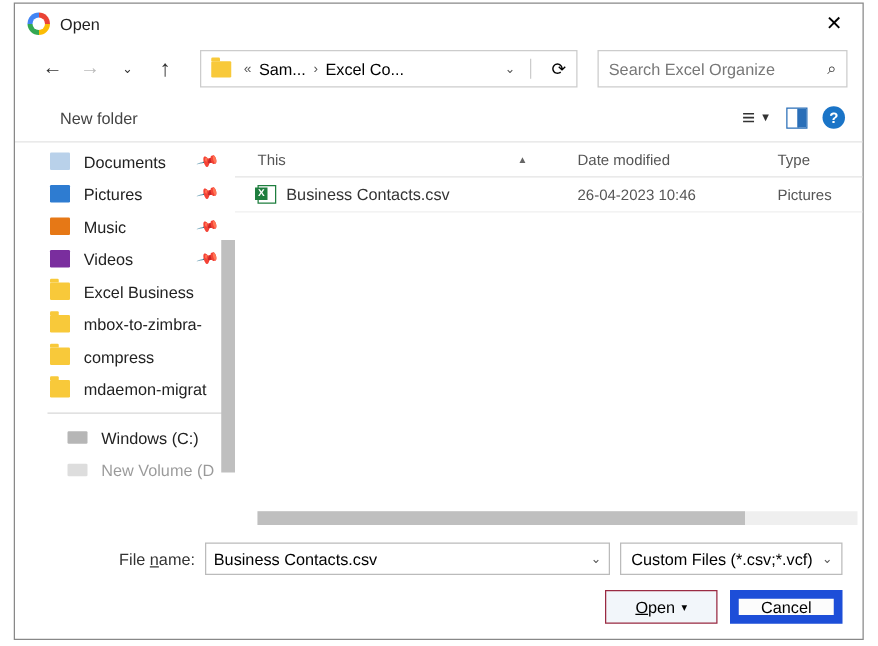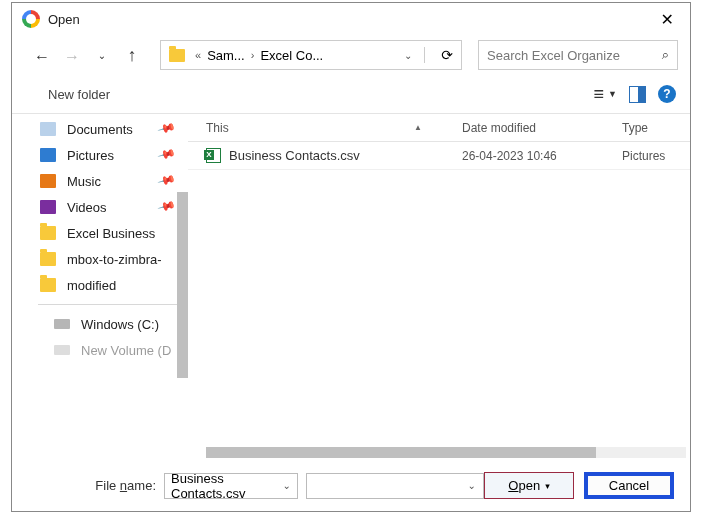--- a/index.html
+++ b/index.html
@@ -70,30 +70,30 @@
 .row { display:flex; height:28px; align-items:center; font-size:13px; color:#333; padding-left:18px; border-bottom:1px solid #f0f0f0;}
 .row .rn { width:256px; display:flex; align-items:center; gap:8px;}
 .row .rd { width:160px; color:#555; font-size:12px;}
 .row .rt { flex:1; color:#555; font-size:12px; overflow:hidden;}
 .xls{ width:15px; height:15px; background:#fff; border:1px solid #1e7e3e; position:relative;}
 .xls::after{content:"X"; position:absolute; left:-3px; top:1px; width:10px; height:10px; background:#1e7e3e; color:#fff; font-size:8px; text-align:center; line-height:10px; font-weight:bold;}
 .hscroll { position:absolute; bottom:0; left:18px; right:4px; height:11px; background:#efefef;}
 .hscroll .thumb{ position:absolute; left:0; top:0; height:100%; width:390px; background:#bfbfbf;}
 
 
-.footer { padding: 14px 16px 12px 16px; display:flex; }
+.footer { padding: 14px 16px 12px 16px; display:flex; flex-direction:column; gap:12px; }
 .fn-row { display:flex; align-items:center; gap:8px;}
 .fn-label { width:128px; text-align:right; font-size:13px; color:#333;}
 .fn-label u{ text-decoration:underline;}
 .fn-input { flex:1; height:26px; border:1px solid #bbb; padding:0 6px; font-size:13px; display:flex; align-items:center; position:relative;}
 .fn-input .car{ position:absolute; right:6px; font-size:10px; color:#555;}
 .ft-select{ width:178px; height:26px; border:1px solid #bbb; padding:0 8px; font-size:13px; display:flex; align-items:center; position:relative;}
 .ft-select .car{ position:absolute; right:7px; font-size:10px; color:#555;}
 .btn-row { display:flex; justify-content:flex-end; gap:10px;}
-.btn { width:90px; height:27px; border:4px solid #1d4ed8; background:#fcfcfc; font-size:13px; display:flex; align-items:center; justify-content:center; cursor:pointer;}
+.btn { width:90px; height:27px; border:7px solid #1d4ed8; background:#fcfcfc; font-size:13px; display:flex; align-items:center; justify-content:center; cursor:pointer;}
 .btn.primary { border:1.5px solid #9a2a42; background:#f2f6fa;}
 .btn .car{ font-size:9px; margin-left:5px;}
 </style>
 </head>
 <body>
 
 <div class="dialog">
 
   <div class="titlebar">
     <span class="ico"></span>
@@ -157,21 +157,25 @@
       <div class="side-item">
           <span class="ico-sm i-folder"></span>
           <span>Excel Business</span>
         </div>
       <div class="side-item">
           <span class="ico-sm i-folder"></span>
           <span>mbox-to-zimbra-</span>
         </div>
       <div class="side-item">
           <span class="ico-sm i-folder"></span>
-          <span>modified</span>
+          <span>compress</span>
+        </div>
+      <div class="side-item">
+          <span class="ico-sm i-folder"></span>
+          <span>mdaemon-migrat</span>
         </div>
       <div class="divider"></div>
       <div class="side-item indent">
           <span class="ico-sm i-drv"></span>
           <span>Windows (C:)</span>
         </div>
       <div class="side-item indent" style="opacity:.45">
           <span class="ico-sm i-drv"></span>
           <span>New Volume (D</span>
         </div>
@@ -202,20 +206,21 @@
   </div>
 
   <div class="footer">
     <div class="fn-row">
       <div class="fn-label">File <u>n</u>ame:</div>
       <div class="fn-input">
           <span>Business Contacts.csv</span>
           <span class="car">⌄</span>
         </div>
       <div class="ft-select">
+          <span>Custom Files (*.csv;*.vcf)</span>
           <span class="car">⌄</span>
         </div>
     </div>
     <div class="btn-row">
       <div class="btn primary">
           <span><u>O</u>pen</span>
           <span class="car">▾</span>
         </div>
       <div class="btn">Cancel</div>
     </div>

